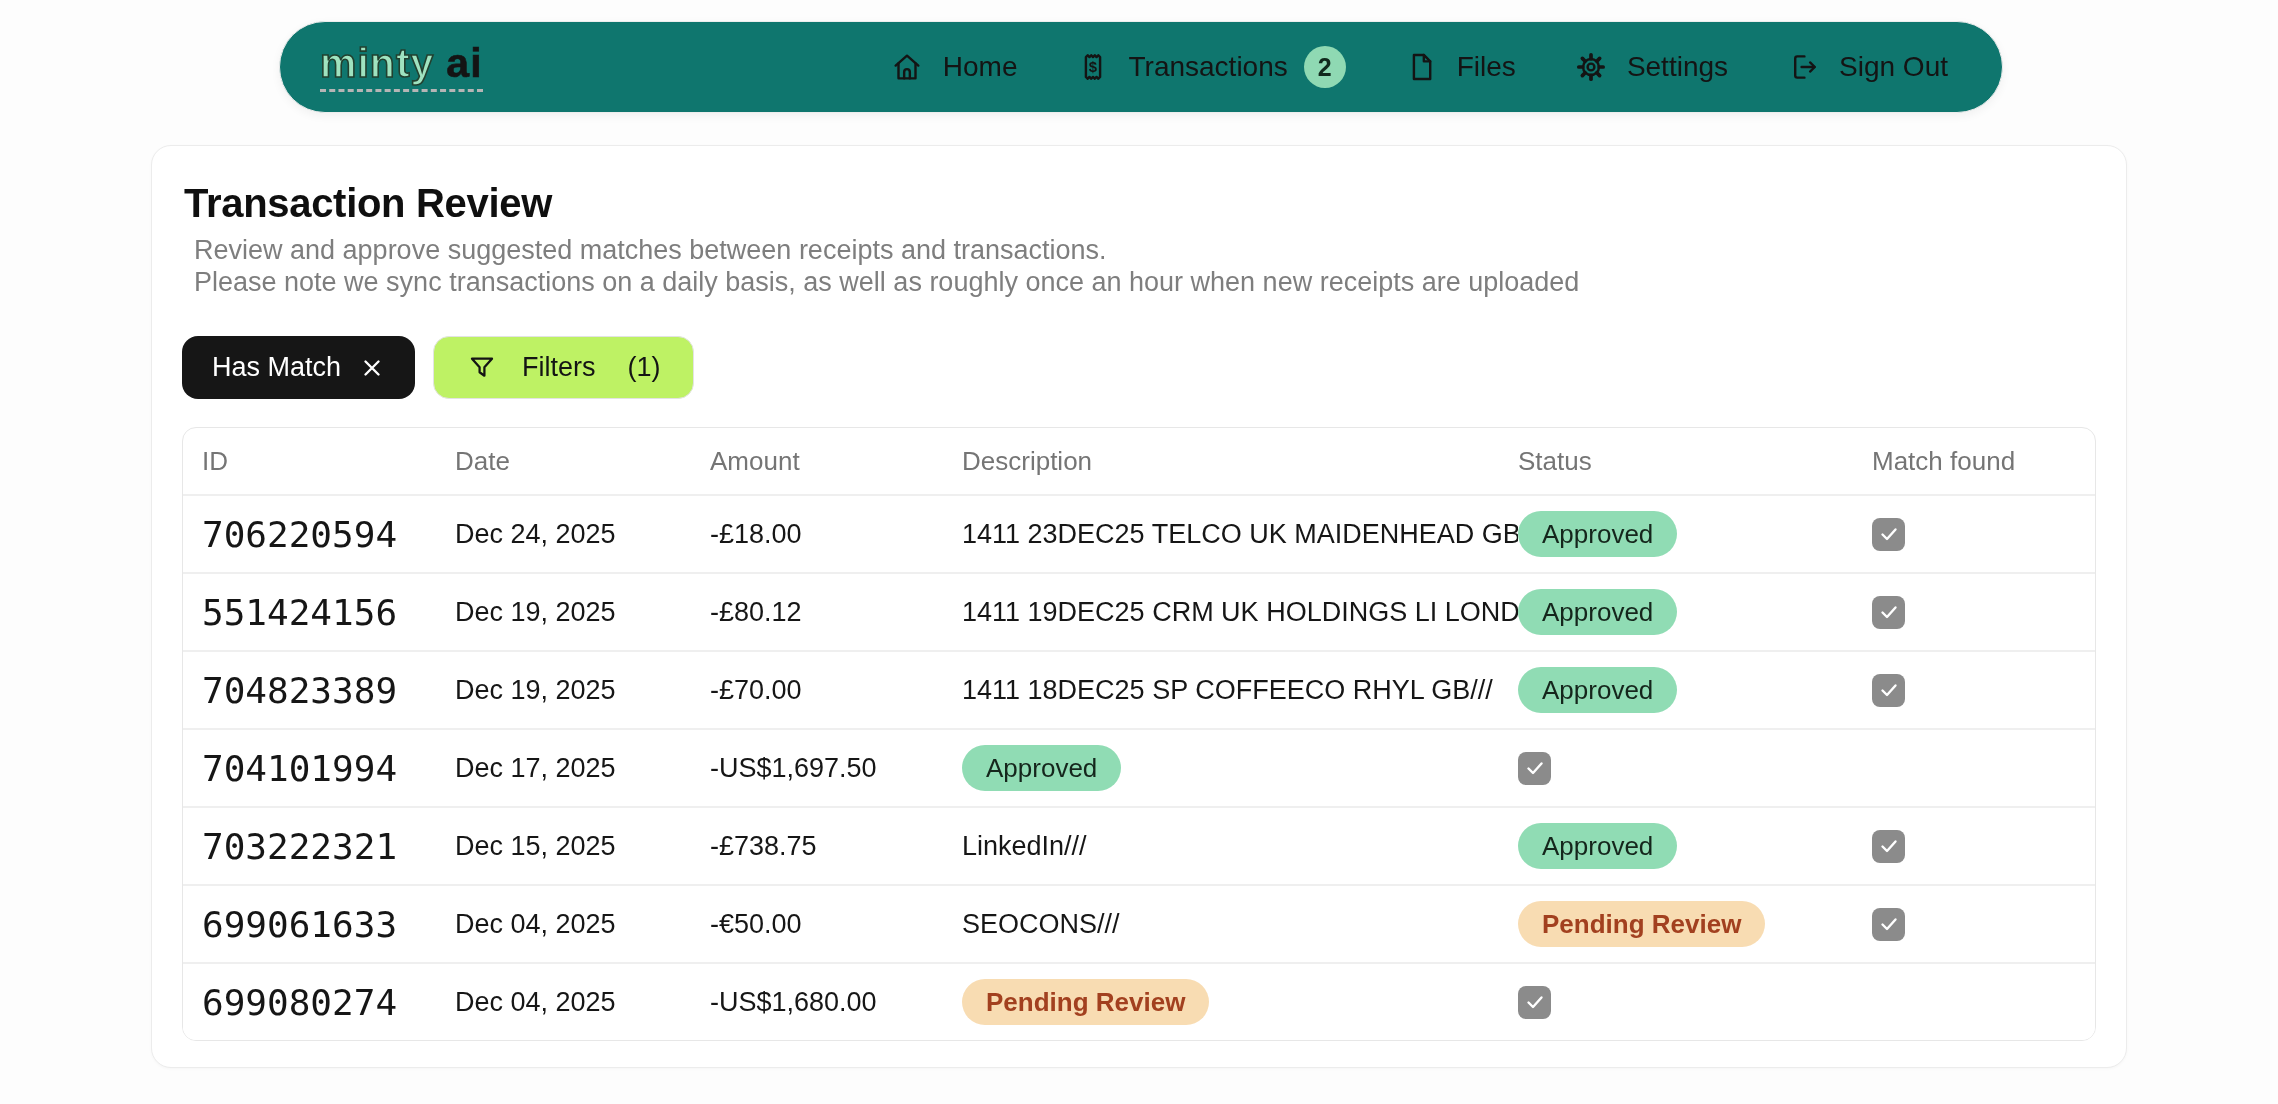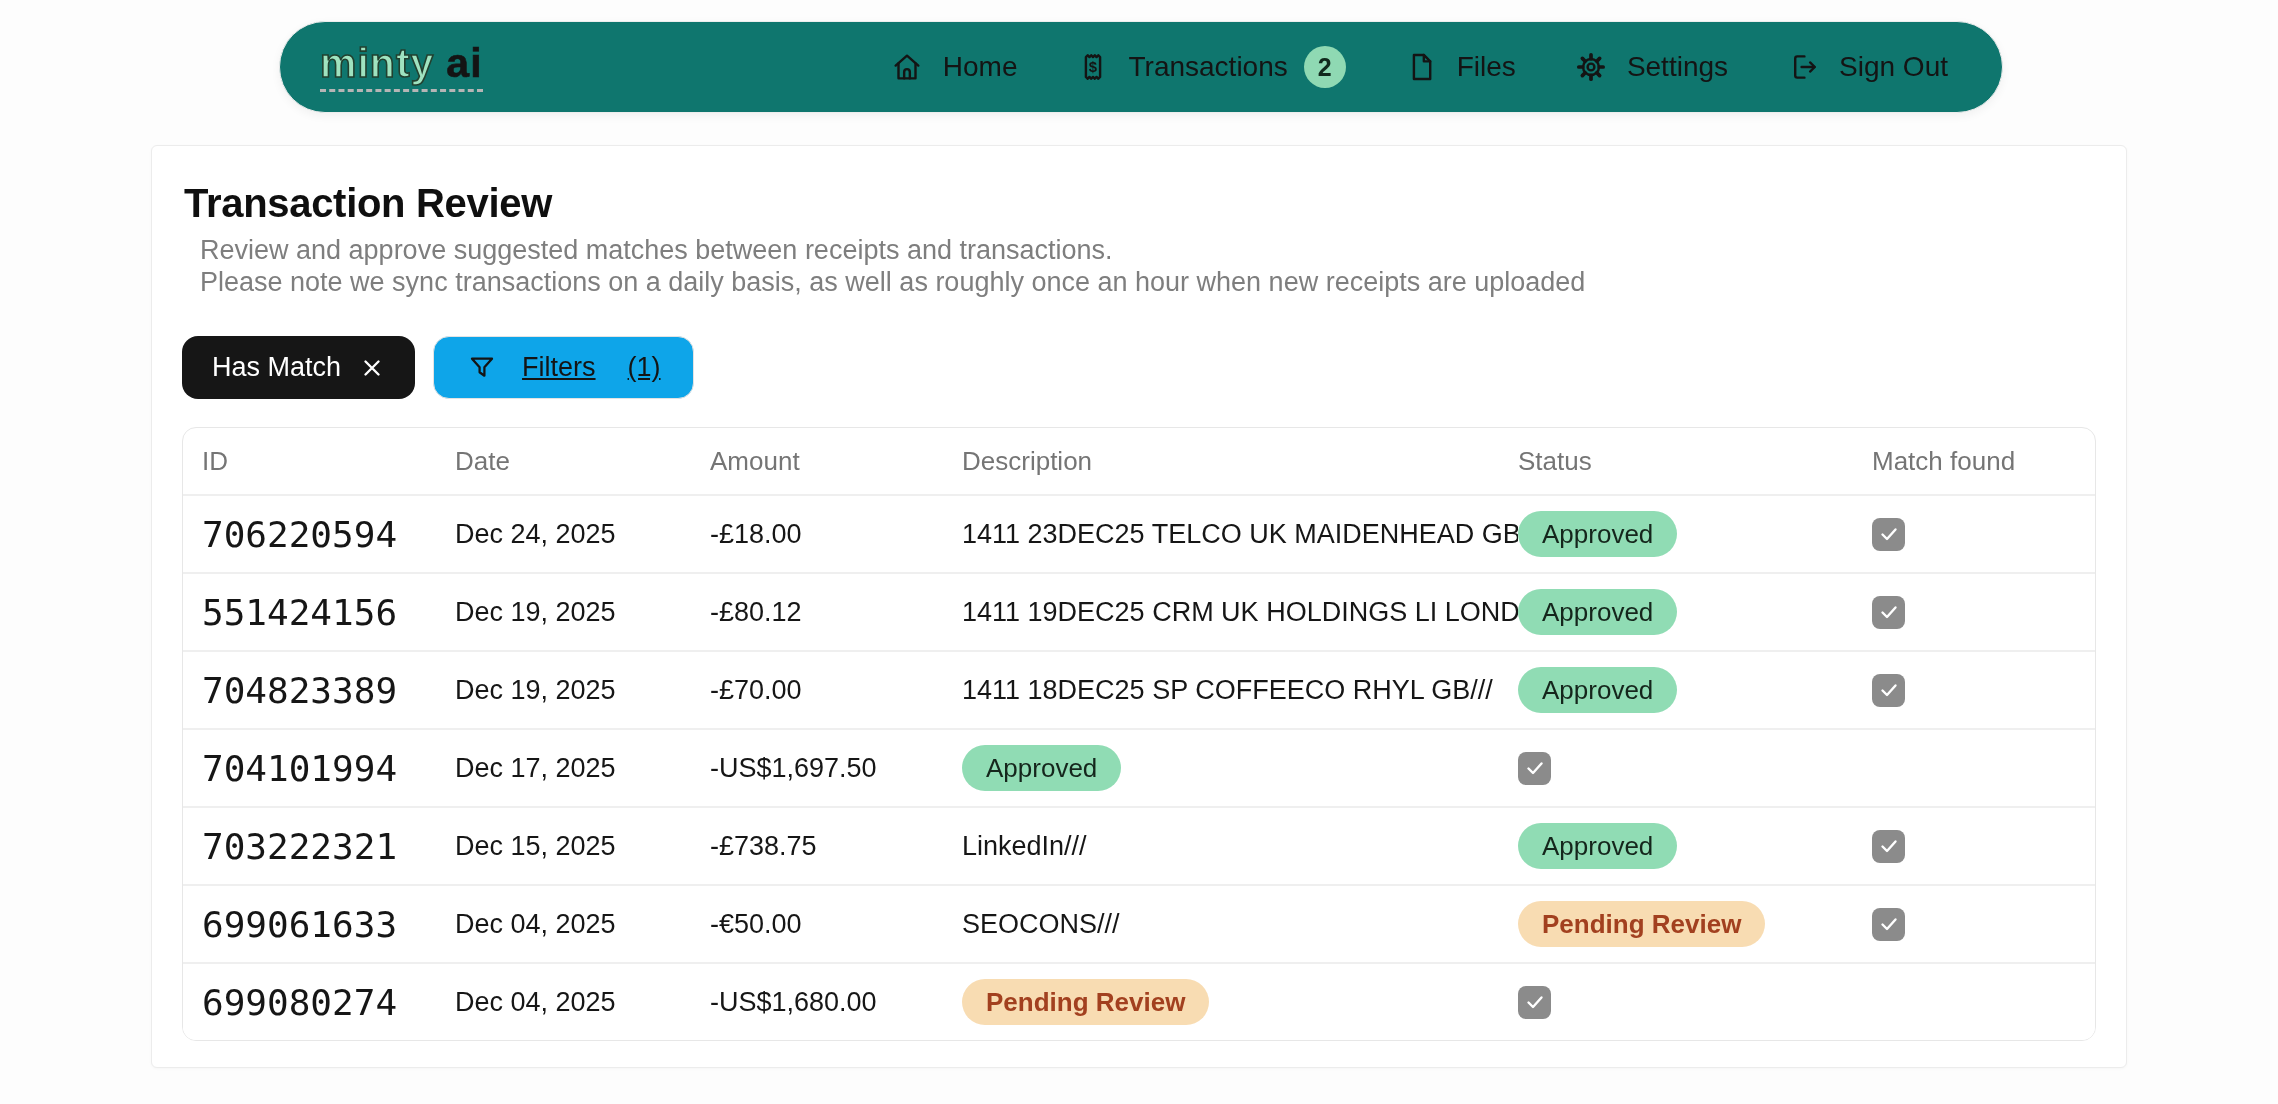--- a/index.html
+++ b/index.html
@@ -29,38 +29,38 @@
   .nav-item svg { width:34px; height:34px; display:block; }
   .nav-badge {
     width:42px; height:42px; border-radius:50%; background:var(--accent-green,#8fd9b3);
     display:flex; align-items:center; justify-content:center;
     font-size:25px; font-weight:600; color:#10291c; margin-left:-3px;
   }
 
   
   .card {
     position:absolute; left:151px; top:145px; width:1976px; height:923px;
-    background:#fff; border:1px solid #ececec; border-radius:6px;
+    background:#fff; border:1px solid #ececec; border-radius:20px;
     box-shadow:0 1px 3px rgba(0,0,0,.03);
     padding:34px 30px 32px 30px;
   }
   .page-title { font-size:40px; line-height:46px; font-weight:700; letter-spacing:-.3px; color:#0f0f0f; margin:0 0 0 2px; }
-  .page-subtitle { margin:8px 0 0 18px; font-size:27px; line-height:32px; color:#7e7e7e; }
+  .page-subtitle { margin:8px 0 0 12px; font-size:27px; line-height:32px; color:#7e7e7e; }
 
   .filter-row { margin-top:38px; display:flex; align-items:center; gap:18px; }
   .chip-dark {
     height:63px; background:var(--chip-dark,#161616); color:#fff; border-radius:16px;
     display:flex; align-items:center; gap:18px; padding:0 30px;
     font-size:27px; font-weight:500; cursor:pointer; border:none;
   }
   .chip-dark svg { width:26px; height:26px; display:block; }
   .btn-filters {
-    height:63px; background:#0ea5e9; border:1.5px solid #e3e3e3; border-radius:16px;
+    height:63px; background:#bef264; border:1.5px solid #e3e3e3; border-radius:16px;
     display:flex; align-items:center; gap:24px; padding:0 32px;
-    font-size:27px; color:#141414; cursor:pointer;text-decoration:underline;
+    font-size:27px; color:#141414; cursor:pointer;
   }
   .btn-filters svg { width:32px; height:32px; display:block; }
   .btn-filters .count { margin-left:8px; }
 
   
   .table { margin-top:28px; border:1px solid #e7e7e7; border-radius:14px; overflow:hidden; background:#fff; }
   .thead, .trow {
     display:grid; grid-template-columns:253px 255px 252px 556px 354px 1fr;
     align-items:center; padding-left:19px;
   }

